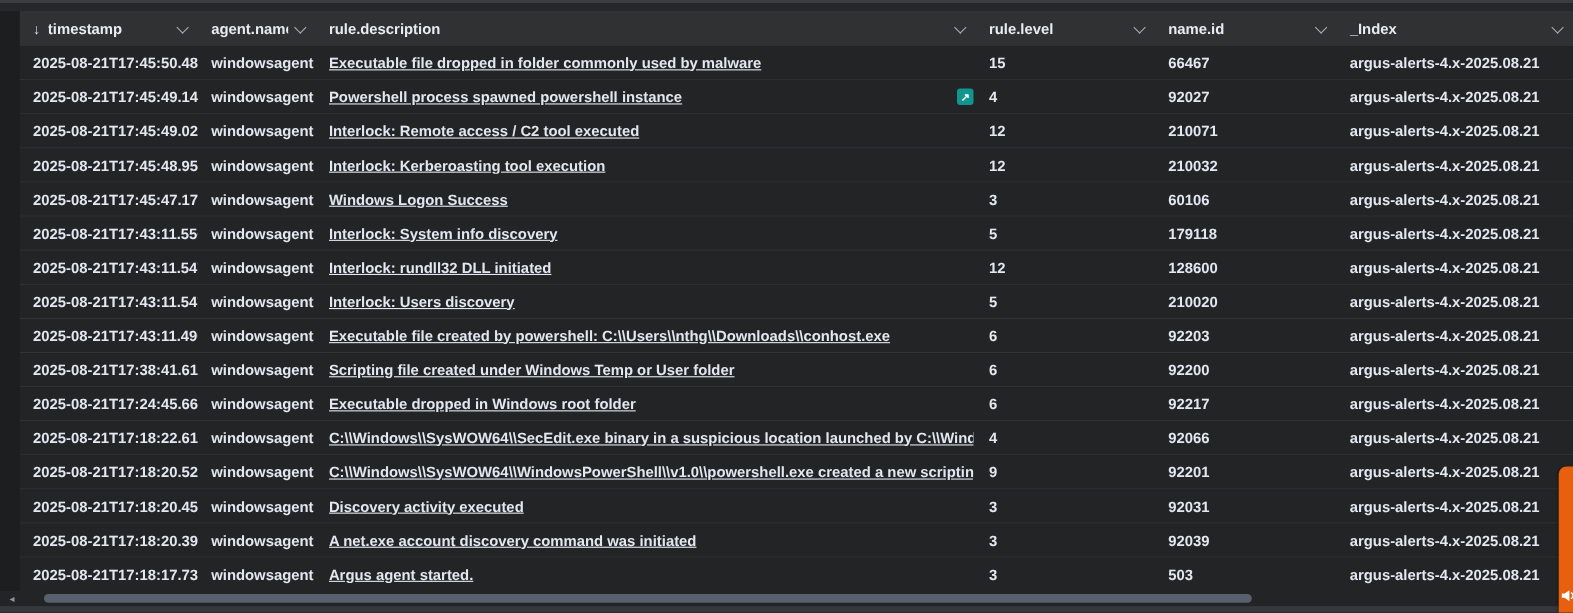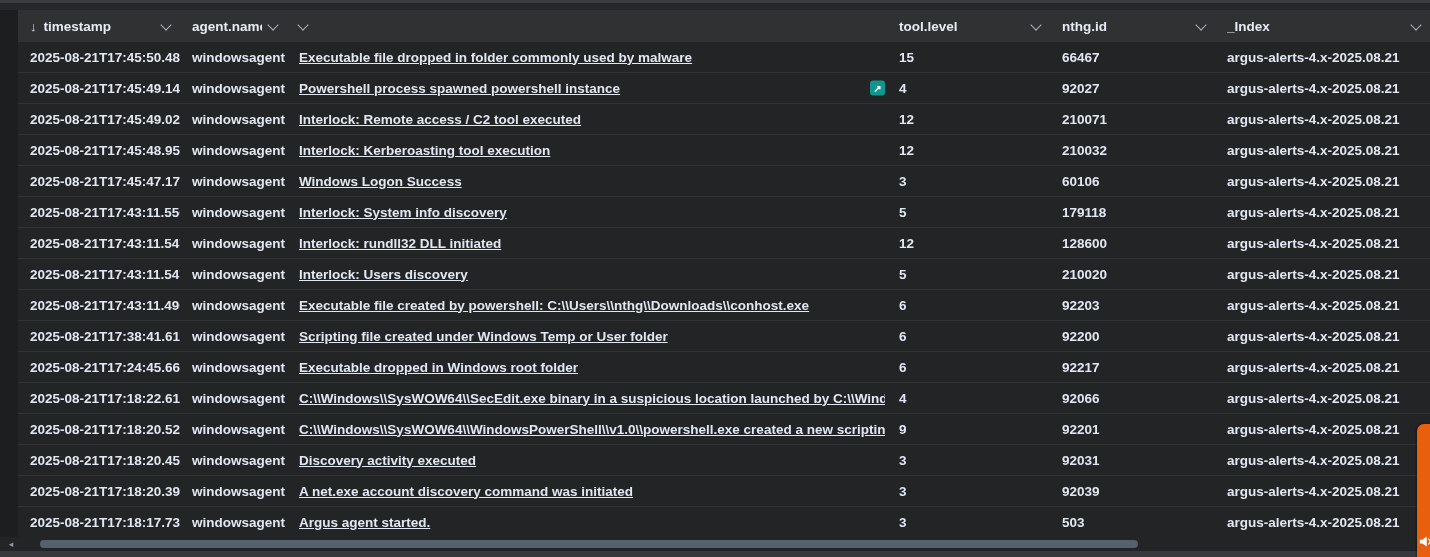--- a/index.html
+++ b/index.html
@@ -48,28 +48,29 @@
     <div class="hcell">
       <span class="sorticon">↓</span>
       <span class="lbl">timestamp</span>
       <span class="chev"></span>
     </div>
     <div class="hcell">
       <span class="lbl">agent.name</span>
       <span class="chev"></span>
     </div>
     <div class="hcell">
-      <span class="chev"></span>
-    </div>
-    <div class="hcell">
-      <span class="lbl">tool.level</span>
-      <span class="chev"></span>
-    </div>
-    <div class="hcell">
-      <span class="lbl">nthg.id</span>
+      <span class="lbl">rule.description</span>
+      <span class="chev"></span>
+    </div>
+    <div class="hcell">
+      <span class="lbl">rule.level</span>
+      <span class="chev"></span>
+    </div>
+    <div class="hcell">
+      <span class="lbl">name.id</span>
       <span class="chev"></span>
     </div>
     <div class="hcell">
       <span class="lbl">_Index</span>
       <span class="chev"></span>
     </div>
   </div>
   <div class="tbody">
   <div class="row">
     <div class="cell">2025-08-21T17:45:50.488+00:00</div>

